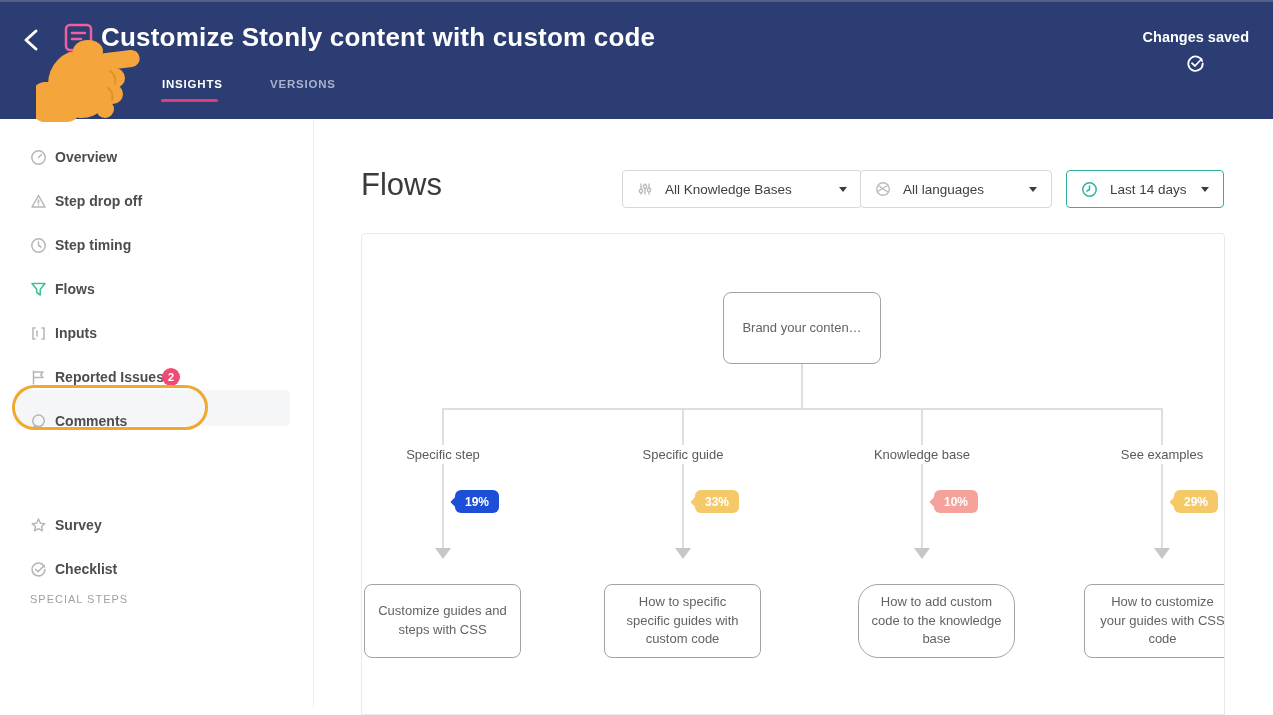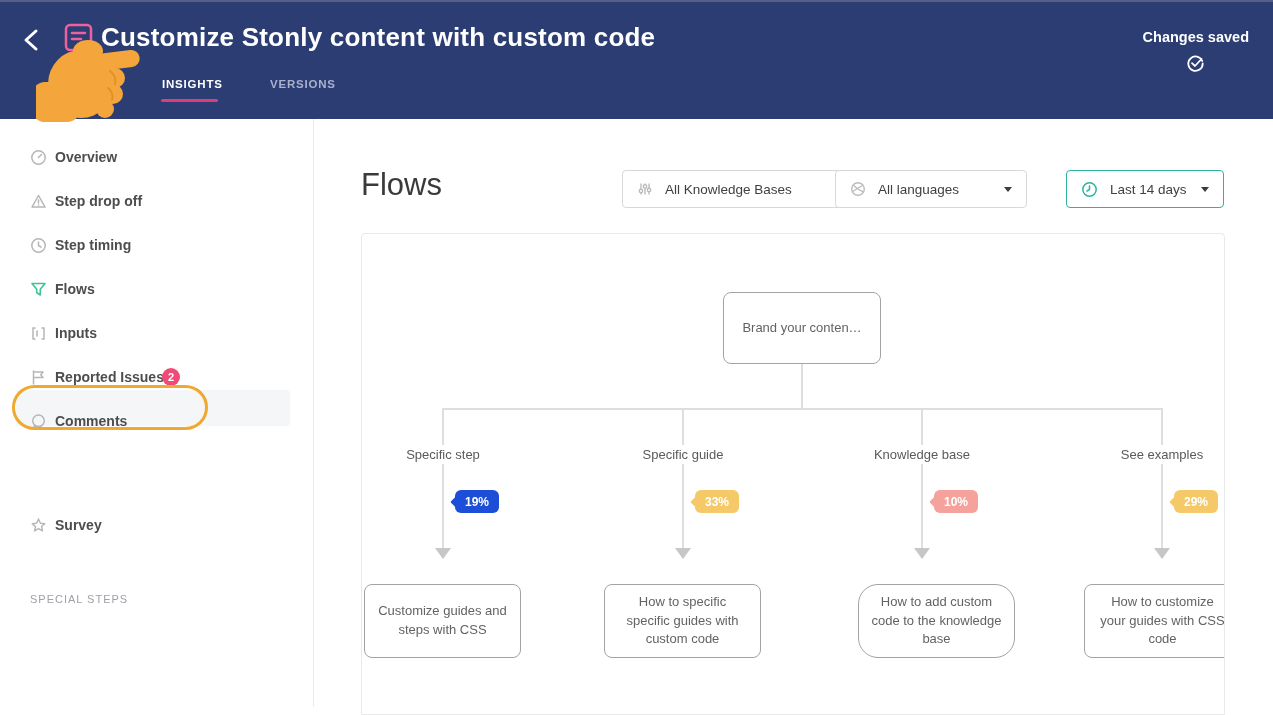--- a/index.html
+++ b/index.html
@@ -49,21 +49,21 @@
   
   .main-title { position:absolute; left:361px; top:167px; font-size:31px;
                 color:#3a3a3a; font-weight:400; }
   .dd { position:absolute; top:170px; height:38px; background:#fff;
         border:1px solid #d8d8d8; border-radius:4px; display:flex; align-items:center;
         padding:0 14px; gap:12px; cursor:pointer; }
   .dd .dd-label { font-size:13.5px; color:#3f3f3f; }
   .dd .caret { margin-left:auto; width:0; height:0; border-left:4.5px solid transparent;
                border-right:4.5px solid transparent; border-top:5px solid #3c3c3c; }
   .dd-kb { left:622px; width:240px; }
-  .dd-lang { left:835px; width:192px; }
+  .dd-lang { left:860px; width:192px; }
   .dd-date { left:1066px; width:158px; border:1.5px solid #2fb3a0; }
 
   
   .panel { position:absolute; left:361px; top:233px; width:864px; height:482px;
            border:1px solid #e9e9e9; border-radius:4px 4px 0 0; background:#fff;
            overflow:hidden; }
   .flow-node { position:absolute; border:1px solid #a3a3a3; border-radius:8px;
                background:#fff; display:flex; align-items:center; justify-content:center;
                text-align:center; font-size:13px; color:#636363; line-height:1.45;
                padding:0 12px; cursor:pointer; }
@@ -194,20 +194,27 @@
 
     <div class="section-label">SPECIAL STEPS</div>
 
     <div class="side-item" style="top:388px;">
       <svg class="ic" viewBox="0 0 17 17">
         <polygon points="8.5,2 10.4,6.2 14.8,6.6 11.5,9.5 12.5,13.9 8.5,11.6 4.5,13.9 5.5,9.5 2.2,6.6 6.6,6.2" fill="none" stroke="#b6b6b6" stroke-width="1.4" stroke-linejoin="round"></polygon>
       </svg>
       <span class="lbl">Survey</span>
     </div>
 
+    <div class="side-item" style="top:432px;">
+      <svg class="ic" viewBox="0 0 17 17">
+        <path d="M14.5 6.2 A6.4 6.4 0 1 0 14.9 8.5" fill="none" stroke="#b6b6b6" stroke-width="1.5" stroke-linecap="round"></path>
+        <path d="M5.5 8.3 L8 10.8 L14 4.4" fill="none" stroke="#b6b6b6" stroke-width="1.5" stroke-linecap="round" stroke-linejoin="round"></path>
+      </svg>
+      <span class="lbl">Checklist</span>
+    </div>
   </div>
 
   <div class="main-title">Flows</div>
 
   <div class="dd dd-kb">
     <svg width="16" height="16" viewBox="0 0 16 16">
       <line x1="4" y1="2.5" x2="4" y2="13.5" stroke="#bcbcbc" stroke-width="1.4"></line>
       <line x1="8" y1="2.5" x2="8" y2="13.5" stroke="#bcbcbc" stroke-width="1.4"></line>
       <line x1="12" y1="2.5" x2="12" y2="13.5" stroke="#bcbcbc" stroke-width="1.4"></line>
       <circle cx="4" cy="10" r="1.7" fill="#fff" stroke="#bcbcbc" stroke-width="1.4"></circle>

